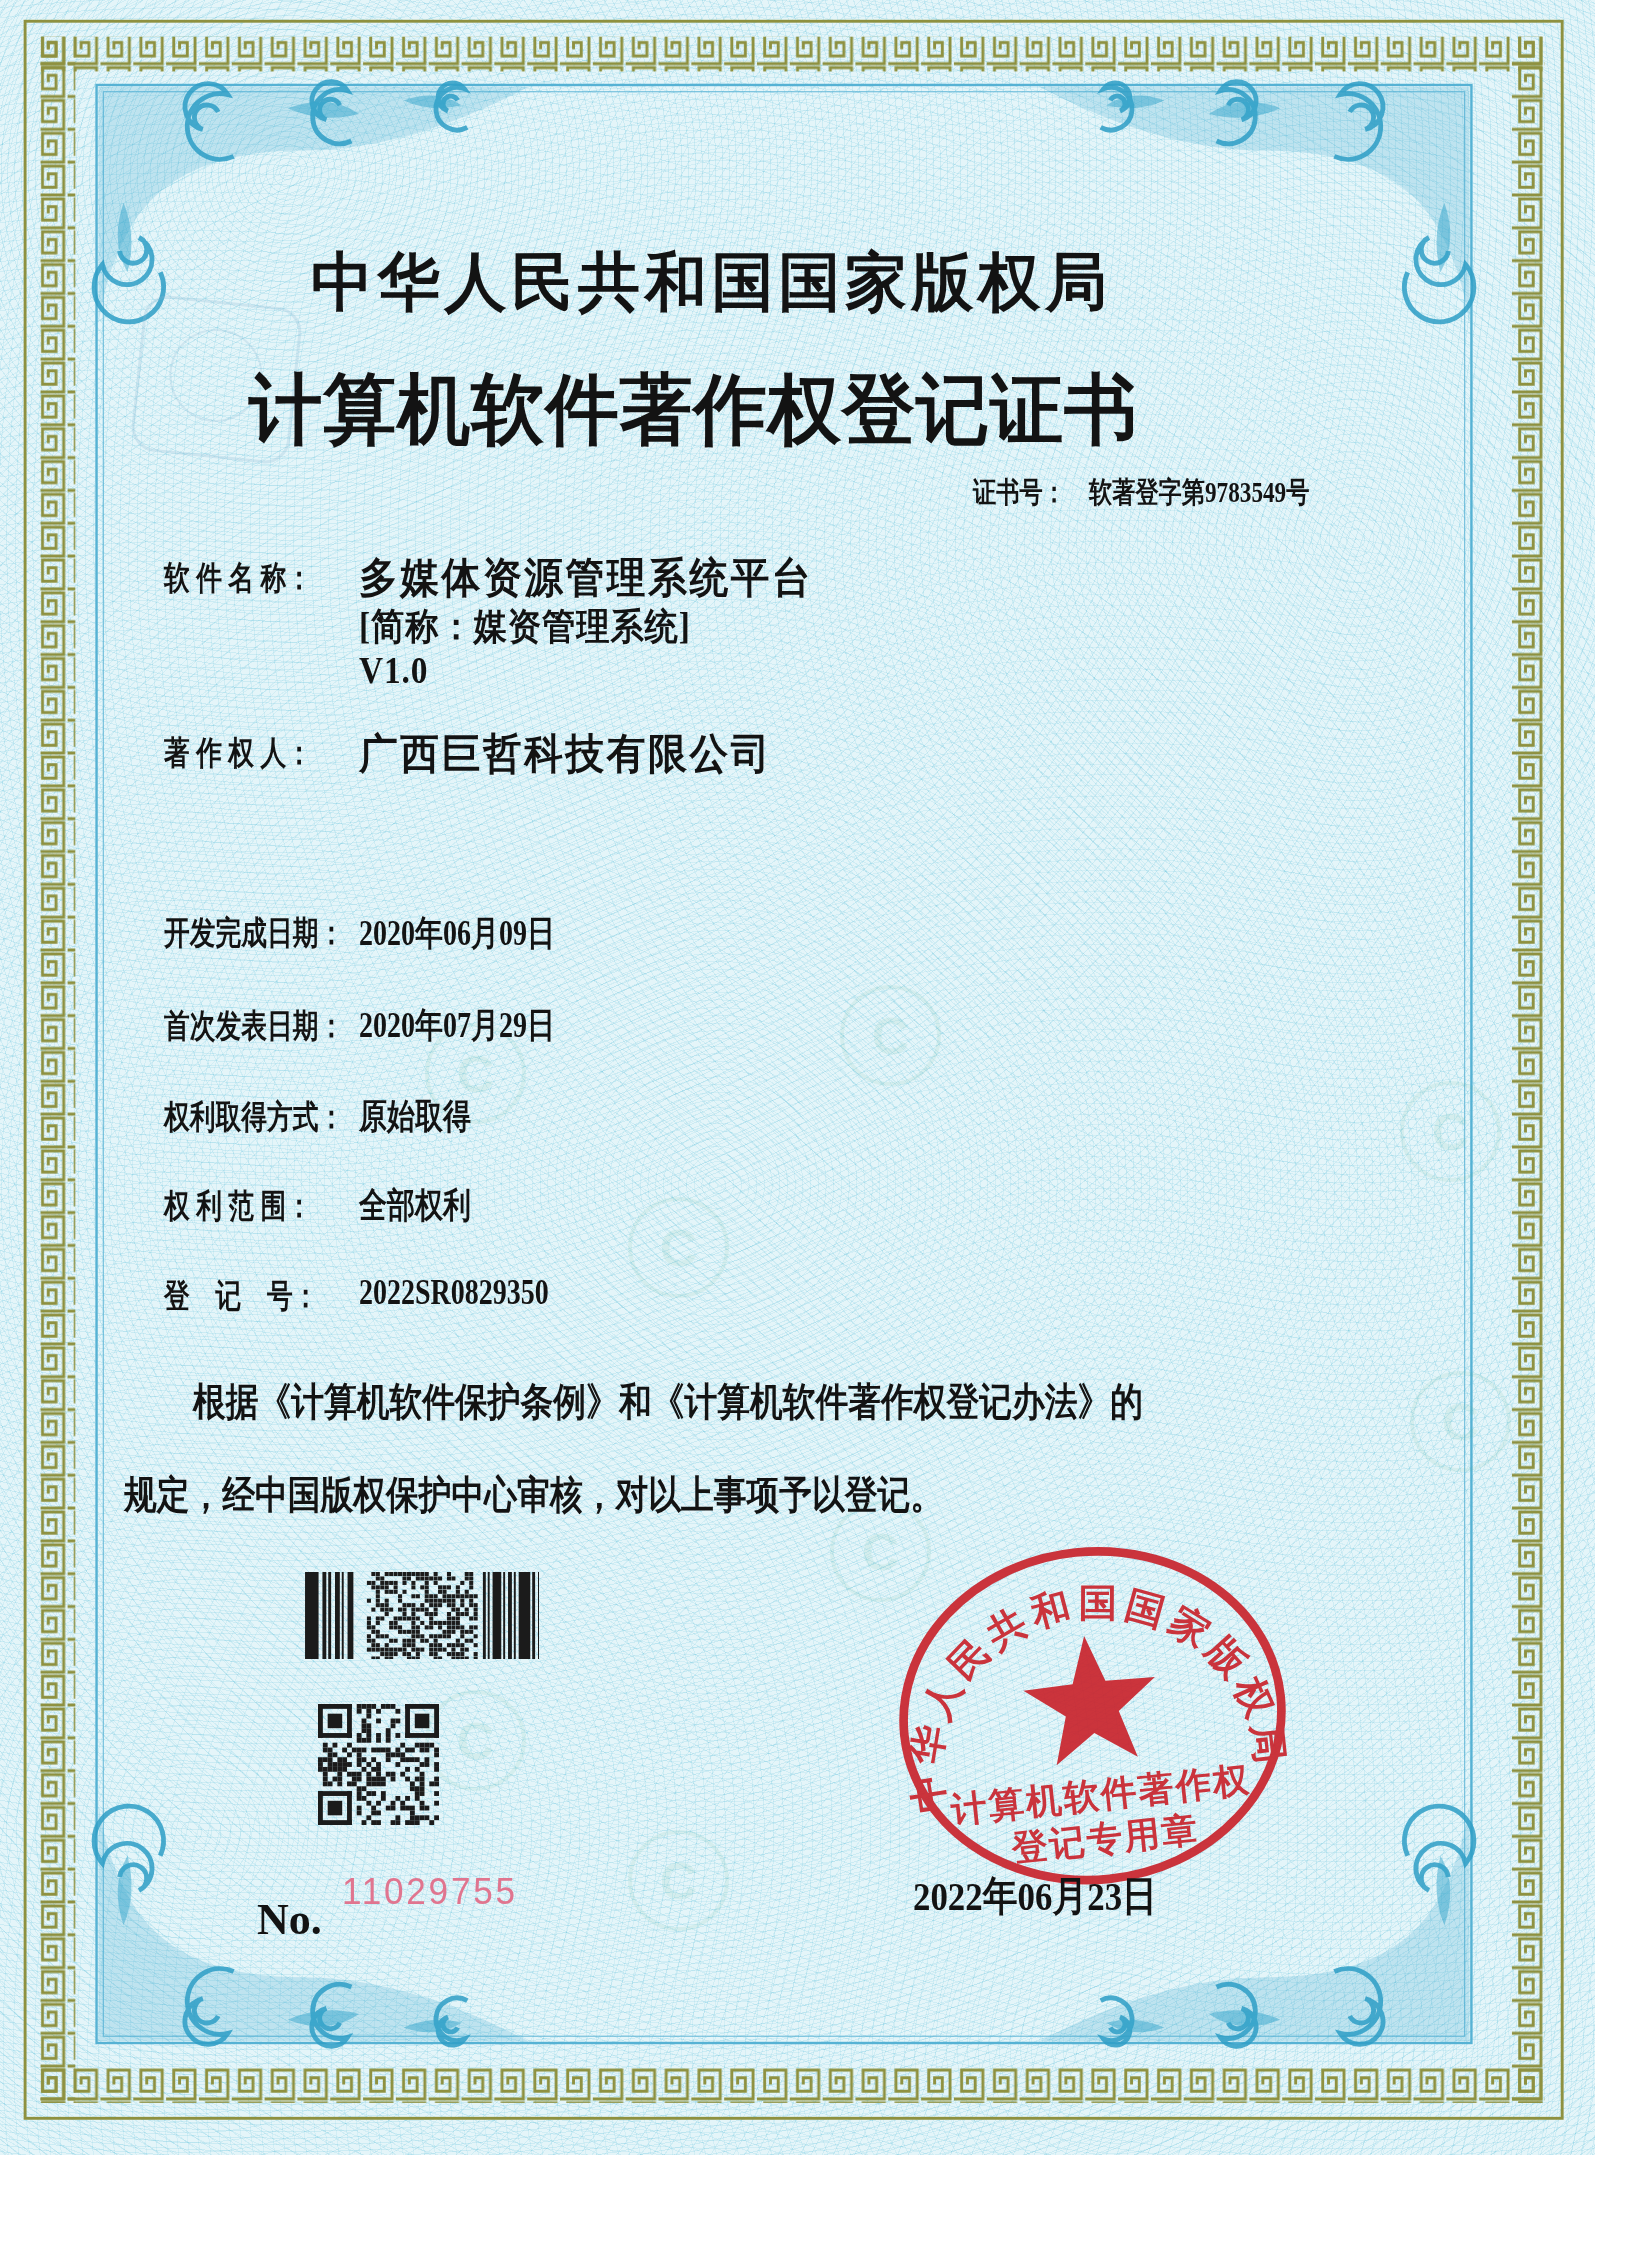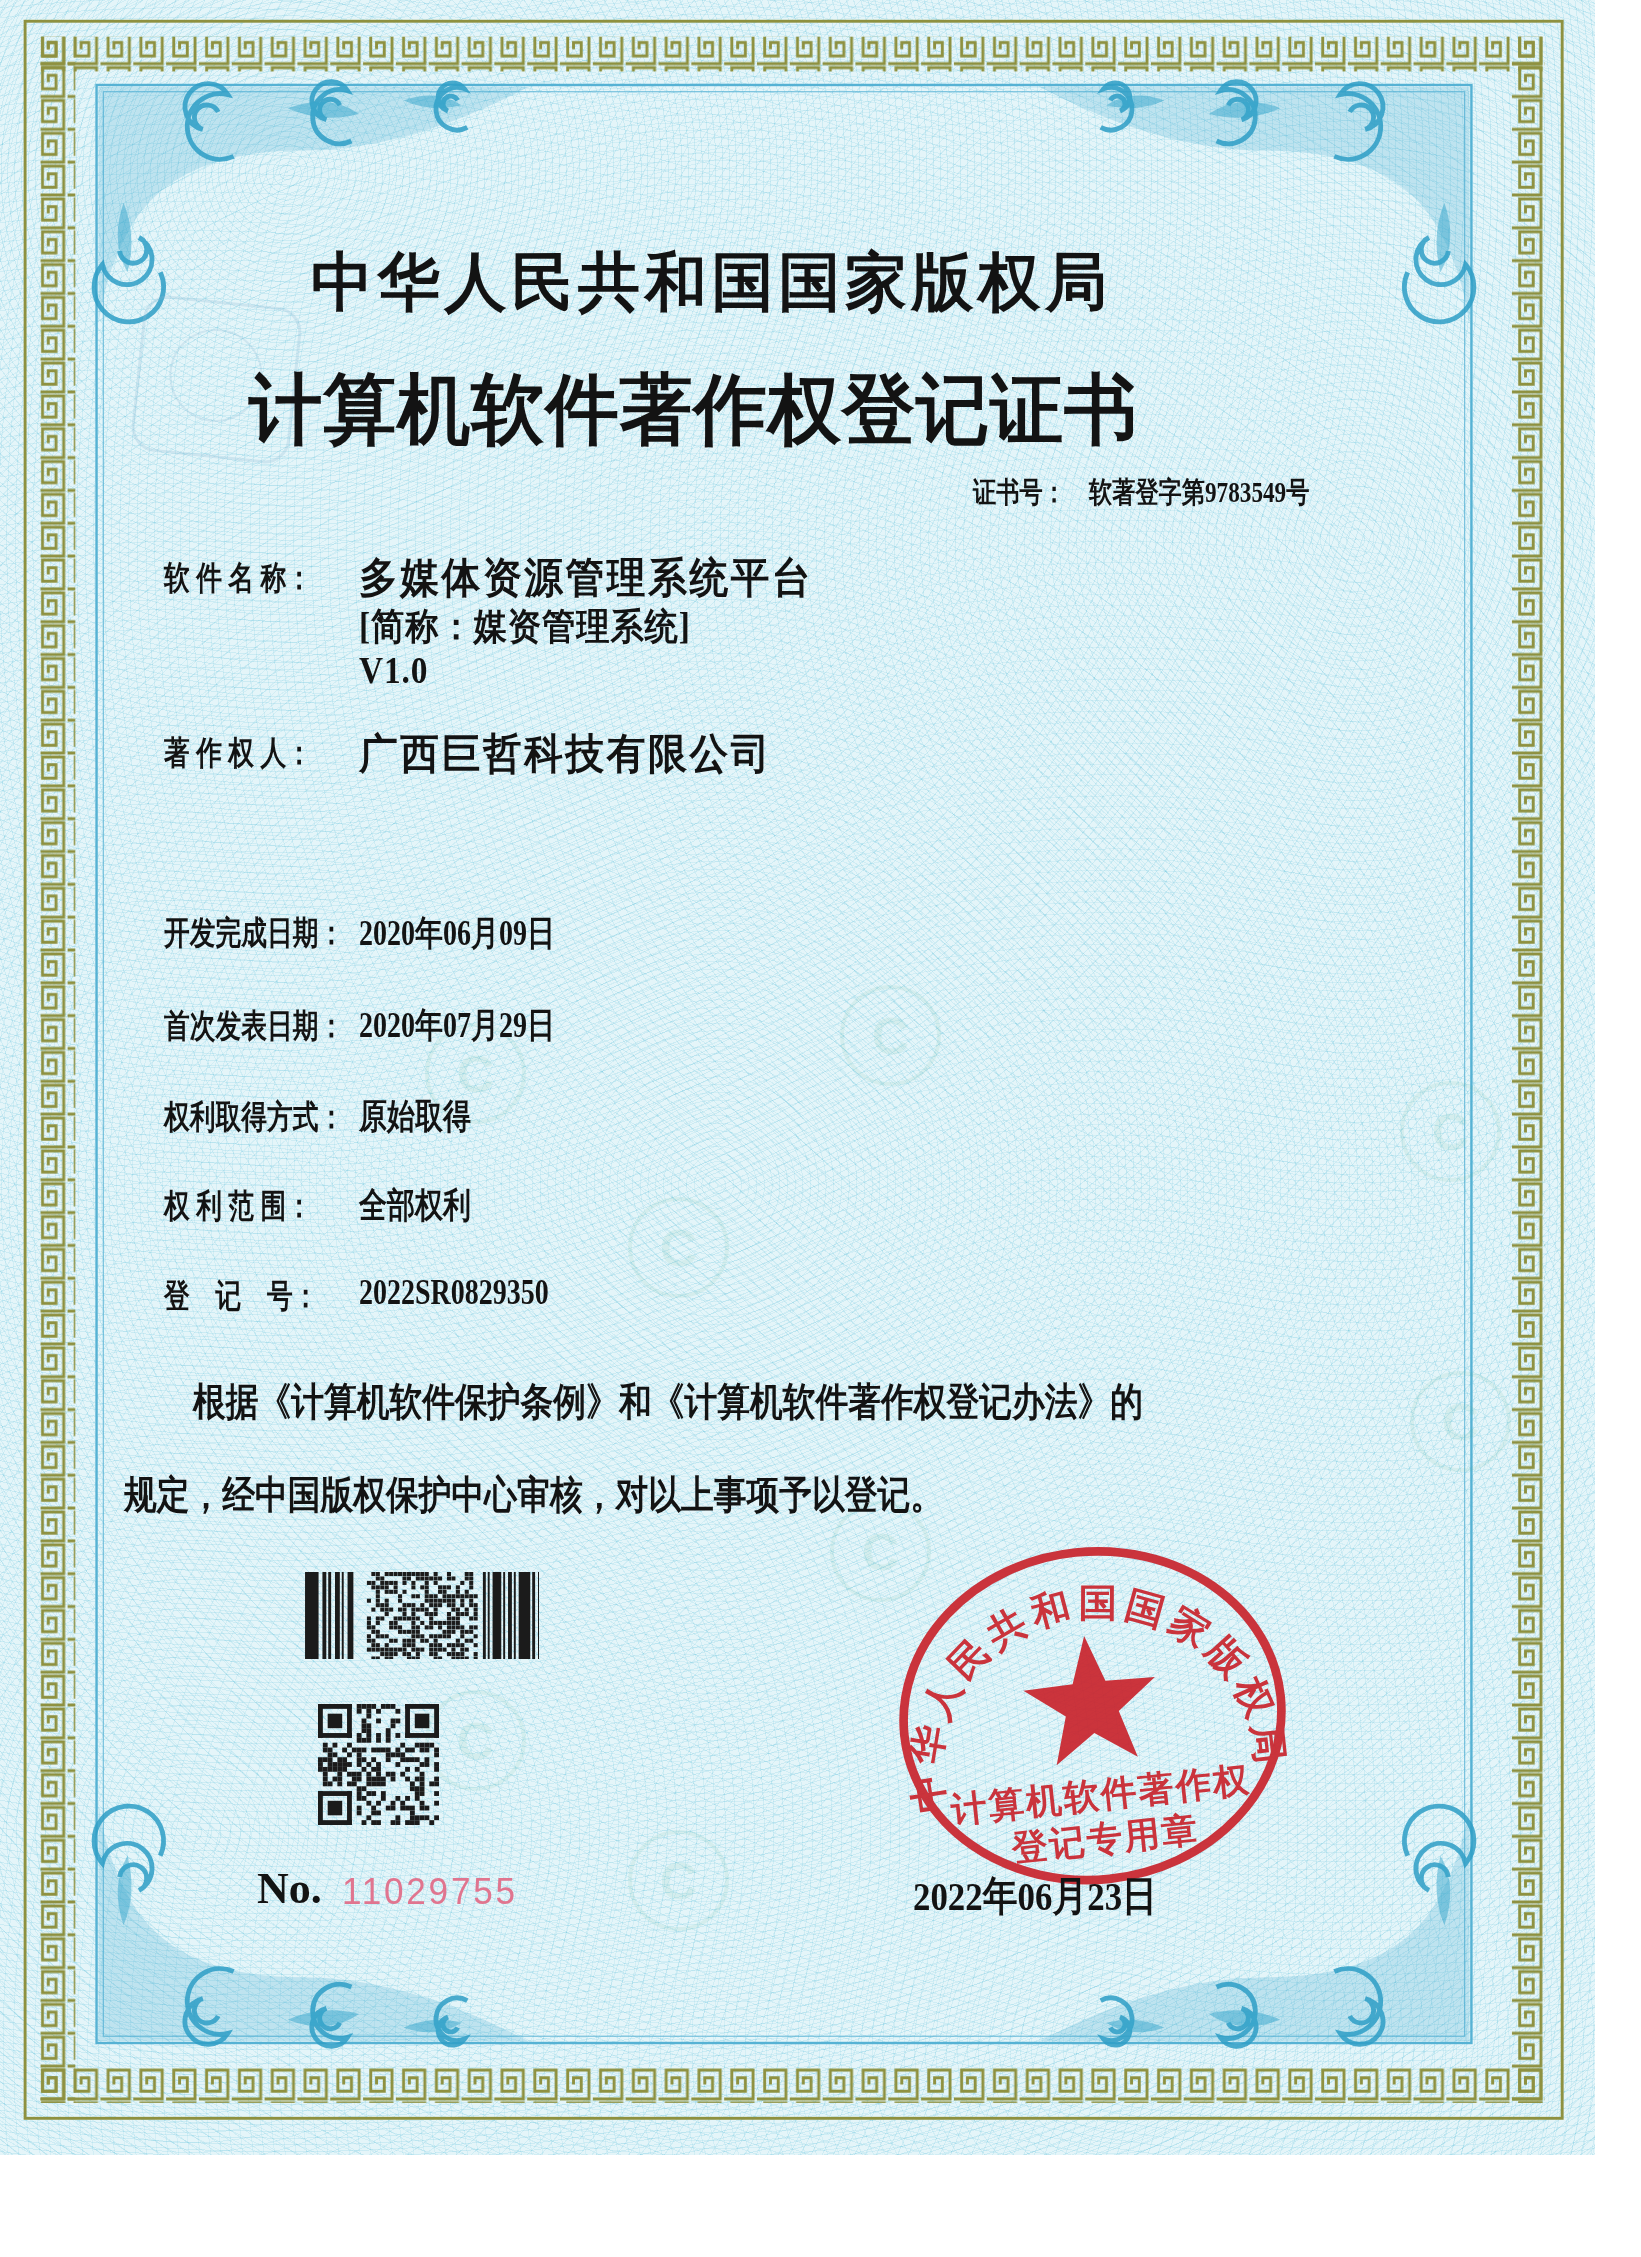--- a/index.html
+++ b/index.html
@@ -18,21 +18,21 @@
   .txt{position:absolute;color:#131313;white-space:nowrap;transform-origin:0 0;}
   .authority{font-size:64px;font-weight:700;letter-spacing:4.8px;transform:scaleX(.97);}
   .cert-title{font-size:77px;font-weight:700;letter-spacing:1px;transform:scaleX(.95);}
   .certno{font-size:29px;font-weight:700;transform:scaleX(.8);}
   .lbl{font-size:33px;font-weight:700;transform:scaleX(.78);}
   .val{font-size:35px;font-weight:700;transform:scaleX(.8);}
   .valbig{font-size:42px;font-weight:700;letter-spacing:2.9px;transform:scaleX(.92);}
   .valmid{font-size:37px;font-weight:700;letter-spacing:1px;transform:scaleX(.9);}
   .stmt{font-size:39px;font-weight:700;transform:scaleX(.84);}
   .issue-date{font-size:41px;font-weight:700;transform:scaleX(.85);}
-  .serial-prefix{font-size:44px;font-weight:700;}
+  .serial-prefix{font-size:44px;font-weight:700;margin-top:31px;}
   .serial-no{font-size:37px;font-weight:400;letter-spacing:2.9px;color:#e0758f;
              font-family:"Liberation Sans","DejaVu Sans",sans-serif;transform:scaleX(.95);}
   .sp{fill:none;stroke:#2e9ec6;stroke-width:5;opacity:.85;}
   .leaf{fill:#35a6cb;opacity:.5;}
   .ringtxt{font-size:40px;font-weight:700;fill:#c9242d;letter-spacing:6px;
            font-family:"Liberation Sans","DejaVu Sans",sans-serif;}
   .sealline{font-size:37px;font-weight:700;fill:#c9242d;text-anchor:middle;letter-spacing:2px;
             font-family:"Liberation Sans","DejaVu Sans",sans-serif;}
   .wm{position:absolute;width:93px;height:93px;border:4.8px solid #4fae8f;border-radius:50%;
       opacity:.10;color:#4fae8f;font-size:52px;font-weight:700;display:flex;

